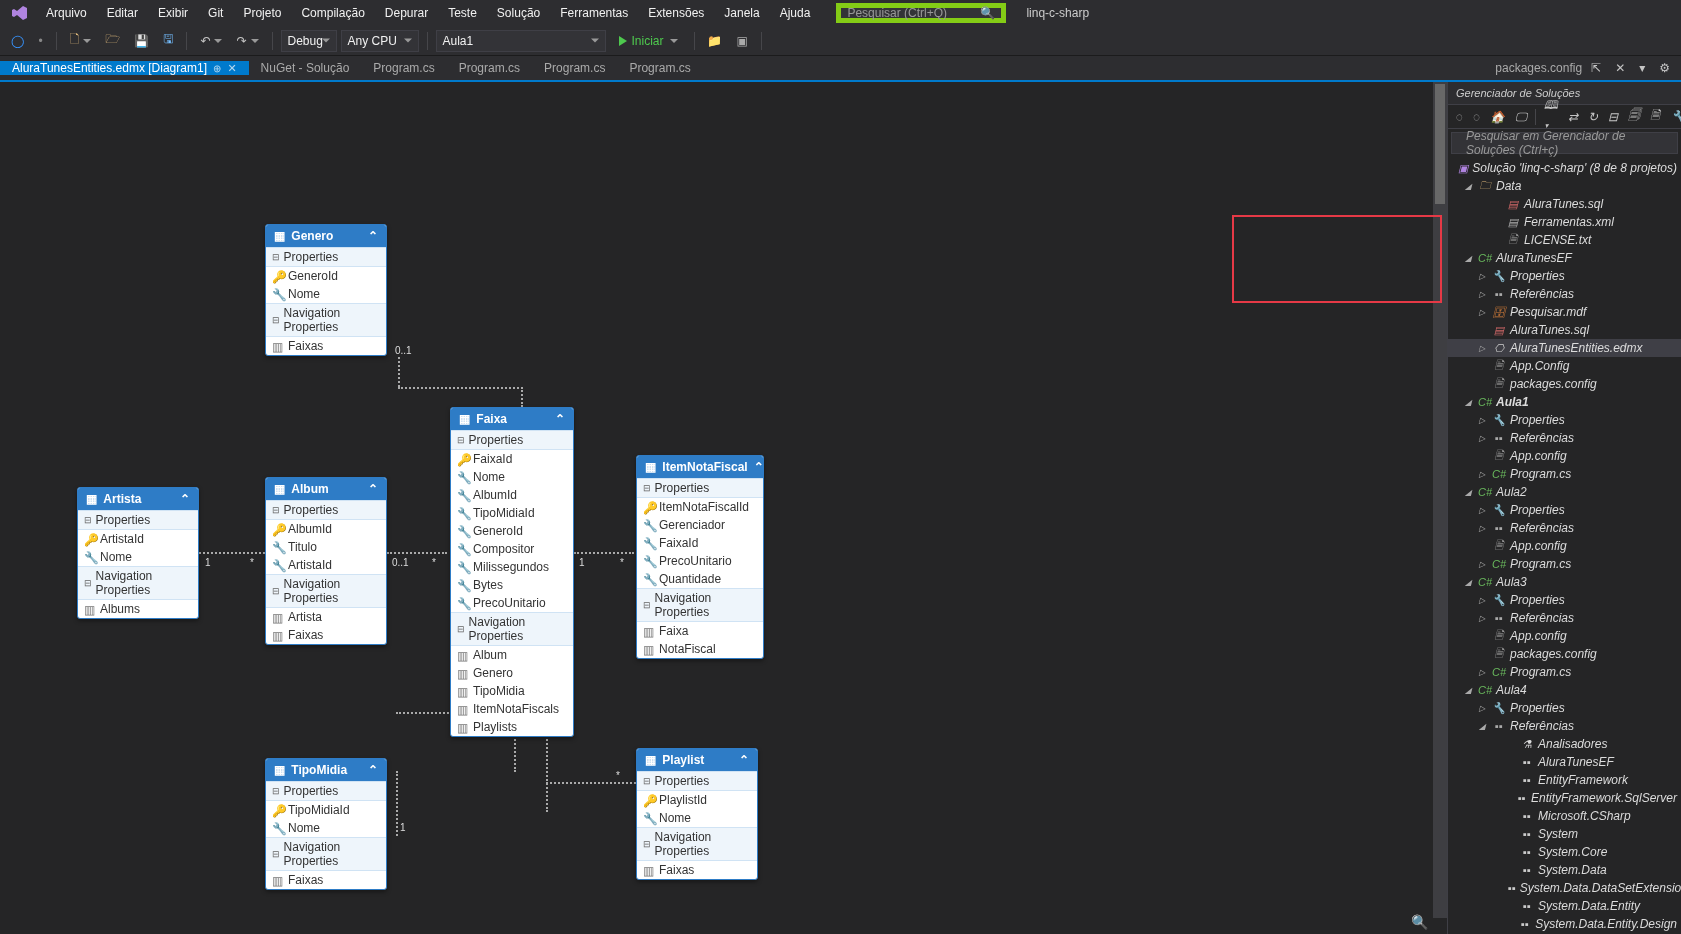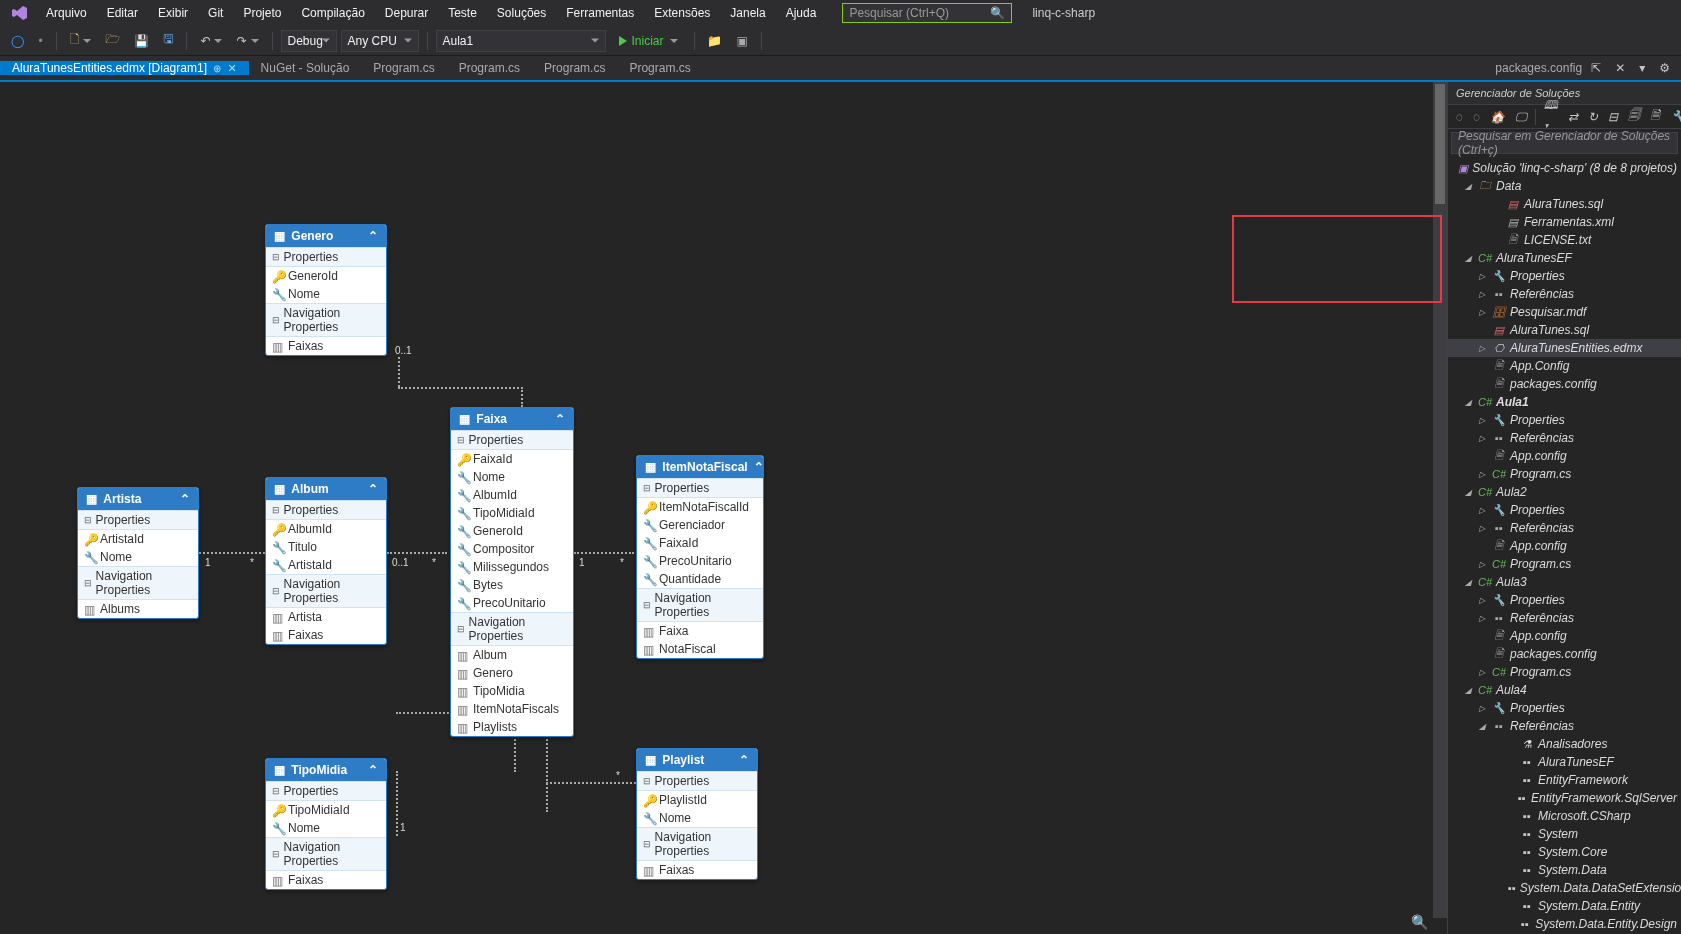--- a/index.html
+++ b/index.html
@@ -1,21 +1,21 @@
 <!DOCTYPE html>
 <html><head>
 <meta charset="utf-8">
 <style>
 * { box-sizing: border-box; margin: 0; padding: 0; font-family: "Segoe UI", Tahoma, sans-serif; font-size: 12px; }
 body { background: #2d2d30; color: #f1f1f1; overflow: hidden; width: 1681px; height: 934px; position: relative; }
 .menubar { height: 26px; background: #2d2d30; display: flex; align-items: center; padding: 0 4px; gap: 0; }
 .vs-logo { width: 20px; height: 20px; margin: 0 6px; display: flex; align-items: center; justify-content: center; }
 .vs-logo svg { width: 16px; height: 16px; }
 .menu-item { padding: 4px 10px; color: #f1f1f1; cursor: default; }
-.menu-search { margin-left: 16px; width: 170px; height: 20px; background: #333337; border: 1px solid #84cc16; display: flex; align-items: center; padding: 0 6px; color: #999; }
+.menu-search { margin-left: 16px; width: 170px; height: 20px; background: #333337; border: 5px solid #84cc16; display: flex; align-items: center; padding: 0 6px; color: #999; }
 .menu-search-text { flex: 1; }
 .proj-label { margin-left: 20px; color: #ccc; }
 .toolbar { height: 30px; background: #2d2d30; border-bottom: 1px solid #1b1b1c; display: flex; align-items: center; padding: 0 6px; gap: 4px; }
 .tb-btn { padding: 3px 5px; color: #c5c5c5; cursor: default; display: inline-flex; align-items: center; gap: 2px; }
 .tb-sep { width: 1px; height: 18px; background: #46464a; margin: 0 4px; }
 .tb-select { background: #333337; border: 1px solid #3f3f46; color: #f1f1f1; height: 22px; padding: 0 18px 0 6px; position: relative; display: inline-flex; align-items: center; }
 .tb-select::after { content: ''; position: absolute; right: 6px; top: 50%; transform: translateY(-30%); border: 4px solid transparent; border-top-color: #999; }
 .start-sel { width: 170px; }
 .start-btn { color: #4ec94e; display: inline-flex; align-items: center; gap: 4px; padding: 3px 8px; }
 .start-btn svg { width: 10px; height: 10px; }
@@ -39,21 +39,21 @@
 .entity-row .icon { position: absolute; left: 6px; top: 3px; width: 12px; height: 12px; }
 .boxtoggle { font-size: 9px; color: #666; }
 .conn-line { position: absolute; border: 0; }
 .conn-h { border-top: 2px dotted #aaa; }
 .conn-v { border-left: 2px dotted #aaa; }
 .mult-label { position: absolute; color: #ddd; font-size: 10px; }
 .sol-panel { width: 234px; background: #252526; border-left: 1px solid #3f3f46; display: flex; flex-direction: column; font-style: italic; }
 .sol-title { background: #2d2d30; padding: 5px 8px; color: #ccc; font-size: 11px; border-bottom: 1px solid #3f3f46; }
 .sol-tools { height: 24px; display: flex; align-items: center; padding: 0 4px; gap: 2px; border-bottom: 1px solid #3f3f46; }
 .sol-tool { padding: 2px 4px; color: #c5c5c5; cursor: default; font-size: 12px; }
-.sol-search { height: 22px; background: #333337; border: 1px solid #3f3f46; margin: 3px; padding: 0 6px; color: #999; font-size: 11px; display: flex; align-items: center; }
+.sol-search { height: 22px; background: #333337; border: 1px solid #3f3f46; margin: 3px; padding: 0 14px; color: #999; font-size: 11px; display: flex; align-items: center; }
 .tree { flex: 1; overflow-y: auto; overflow-x: hidden; padding: 2px 0; }
 .tree-row { display: flex; align-items: center; height: 18px; padding-right: 4px; color: #dcdcdc; white-space: nowrap; cursor: default; gap: 4px; }
 .tree-row.selected { background: #3f3f46; }
 .tr-arrow { width: 12px; text-align: center; color: #aaa; font-size: 9px; }
 .tr-arrow.open::before { content: '◢'; font-size: 8px; }
 .tr-arrow.closed::before { content: '▷'; font-size: 8px; }
 .tr-icon { width: 14px; height: 14px; display: inline-flex; align-items: center; justify-content: center; font-size: 11px; }
 .tr-arrow.none { visibility: hidden; }
 .tr-label { font-size: 12px; }
 .highlight-box { position: absolute; border: 2px solid #e63946; pointer-events: none; }
@@ -80,21 +80,21 @@
       </svg>
   </span>
   <span class="menu-item">Arquivo</span>
   <span class="menu-item">Editar</span>
   <span class="menu-item">Exibir</span>
   <span class="menu-item">Git</span>
   <span class="menu-item">Projeto</span>
   <span class="menu-item">Compilação</span>
   <span class="menu-item">Depurar</span>
   <span class="menu-item">Teste</span>
-  <span class="menu-item">Soluções</span>
+  <span class="menu-item">Solução</span>
   <span class="menu-item">Ferramentas</span>
   <span class="menu-item">Extensões</span>
   <span class="menu-item">Janela</span>
   <span class="menu-item">Ajuda</span>
   <div class="menu-search">
     <span class="menu-search-text">Pesquisar (Ctrl+Q)</span>
     <span>🔍</span>
   </div>
   <span class="proj-label">linq-c-sharp</span>
 </div>

